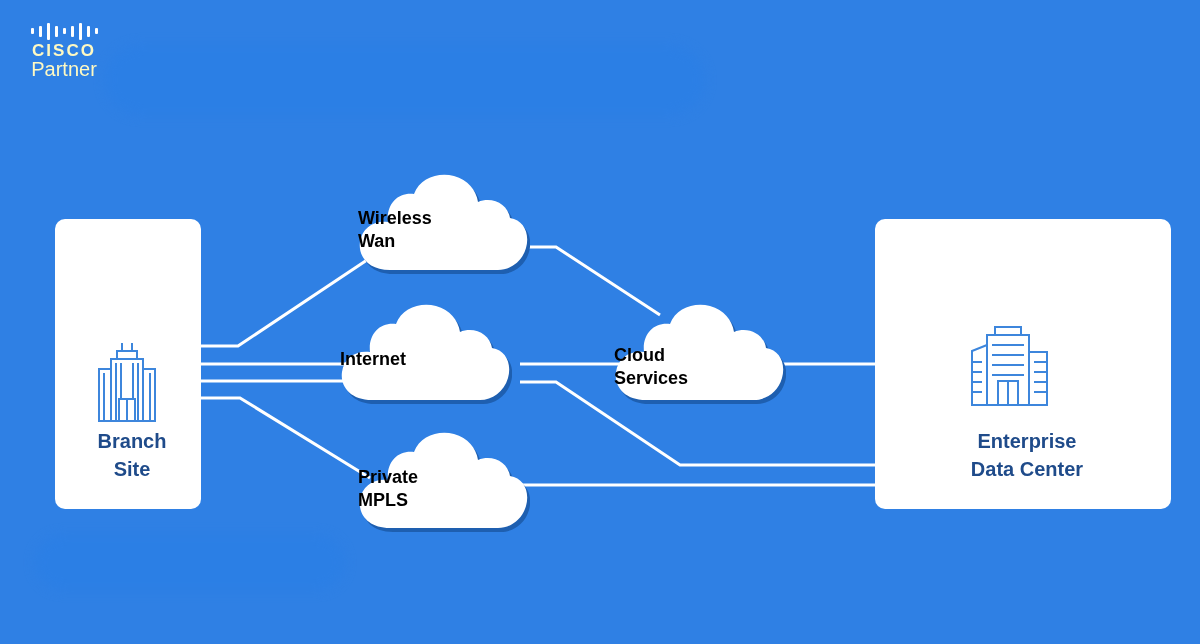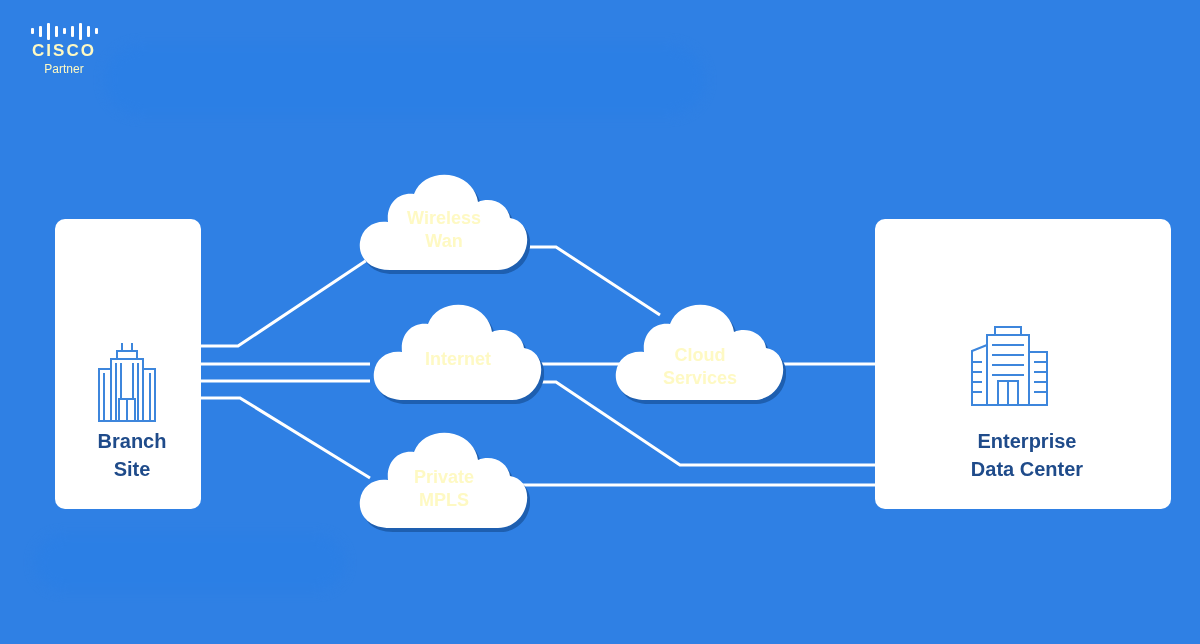--- a/index.html
+++ b/index.html
@@ -2,26 +2,26 @@
 <html><head>
 <meta charset="utf-8">
 <style>
   html, body { margin:0; padding:0; }
   body { width:1200px; height:644px; overflow:hidden; background:#2f80e4; position:relative; font-family:"Liberation Sans", sans-serif; }
   .blob { position:absolute; background:#2a7fe6; border-radius:60px; filter:blur(6px); opacity:0.7; }
   .logo { position:absolute; left:24px; top:22px; width:80px; color:#fef9c3; text-align:center; }
   .logo-bars { display:flex; justify-content:center; align-items:center; gap:5px; height:18px; }
   .logo-bars span { display:block; width:3px; background:#fff; border-radius:1px; }
   .logo-word { font-weight:bold; font-size:17px; letter-spacing:2px; line-height:18px; margin-top:2px; }
-  .logo-sub { font-size:12px; line-height:18px; margin-top:0px; }
+  .logo-sub { font-size:20px; line-height:18px; margin-top:0px; }
   .site-box { position:absolute; background:#fff; border-radius:10px; }
   .site-label { position:absolute; left:0; right:0; text-align:center; color:#1f4b8a; font-weight:bold; font-size:20px; line-height:28px;padding-left:8px; }
   svg.links { position:absolute; left:0; top:0; }
   .cloud { position:absolute; }
-  .cloud-label { position:absolute; left:0; right:0; text-align:center; color:#fef9c3; font-weight:bold; font-size:18px; line-height:23px; }
+  .cloud-label { position:absolute; left:0; right:0; text-align:left; color:#000000; font-weight:bold; font-size:18px; line-height:23px; }
 </style>
 </head>
 <body>
 
 <div class="blob" style="left:105px;top:45px;width:600px;height:70px;"></div>
 <div class="blob" style="left:35px;top:535px;width:310px;height:55px;"></div>
 
 <div class="logo">
   <div class="logo-bars">
     <span style="height:6px"></span>
@@ -110,21 +110,21 @@
   <svg width="172" height="104" viewBox="0 0 172 104" style="position:absolute;left:0;top:0;">
     <path d="M32,100 C10,100 0,86 2,72 C4,58 16,50 30,52 C28,34 40,22 56,24 C62,8 80,2 96,6 C110,10 118,20 120,32 C134,26 150,34 152,48 C166,50 172,64 168,78 C164,92 152,100 140,100 Z" fill="#1e5fb0" transform="translate(3,4)"></path>
     <path d="M32,100 C10,100 0,86 2,72 C4,58 16,50 30,52 C28,34 40,22 56,24 C62,8 80,2 96,6 C110,10 118,20 120,32 C134,26 150,34 152,48 C166,50 172,64 168,78 C164,92 152,100 140,100 Z" fill="#ffffff"></path>
   </svg>
   <div class="cloud-label" style="top:37px;">
     <div>Wireless</div>
     <div>Wan</div>
   </div>
 </div>
 
-<div class="cloud" style="left:372px;top:300px;width:172px;height:104px;text-decoration:underline;">
+<div class="cloud" style="left:340px;top:300px;width:172px;height:104px;text-decoration:underline;">
   <svg width="172" height="104" viewBox="0 0 172 104" style="position:absolute;left:0;top:0;">
     <path d="M32,100 C10,100 0,86 2,72 C4,58 16,50 30,52 C28,34 40,22 56,24 C62,8 80,2 96,6 C110,10 118,20 120,32 C134,26 150,34 152,48 C166,50 172,64 168,78 C164,92 152,100 140,100 Z" fill="#1e5fb0" transform="translate(3,4)"></path>
     <path d="M32,100 C10,100 0,86 2,72 C4,58 16,50 30,52 C28,34 40,22 56,24 C62,8 80,2 96,6 C110,10 118,20 120,32 C134,26 150,34 152,48 C166,50 172,64 168,78 C164,92 152,100 140,100 Z" fill="#ffffff"></path>
   </svg>
   <div class="cloud-label" style="top:48px;">
     <div>Internet</div>
   </div>
 </div>
 
 <div class="cloud" style="left:614px;top:300px;width:172px;height:104px;">

